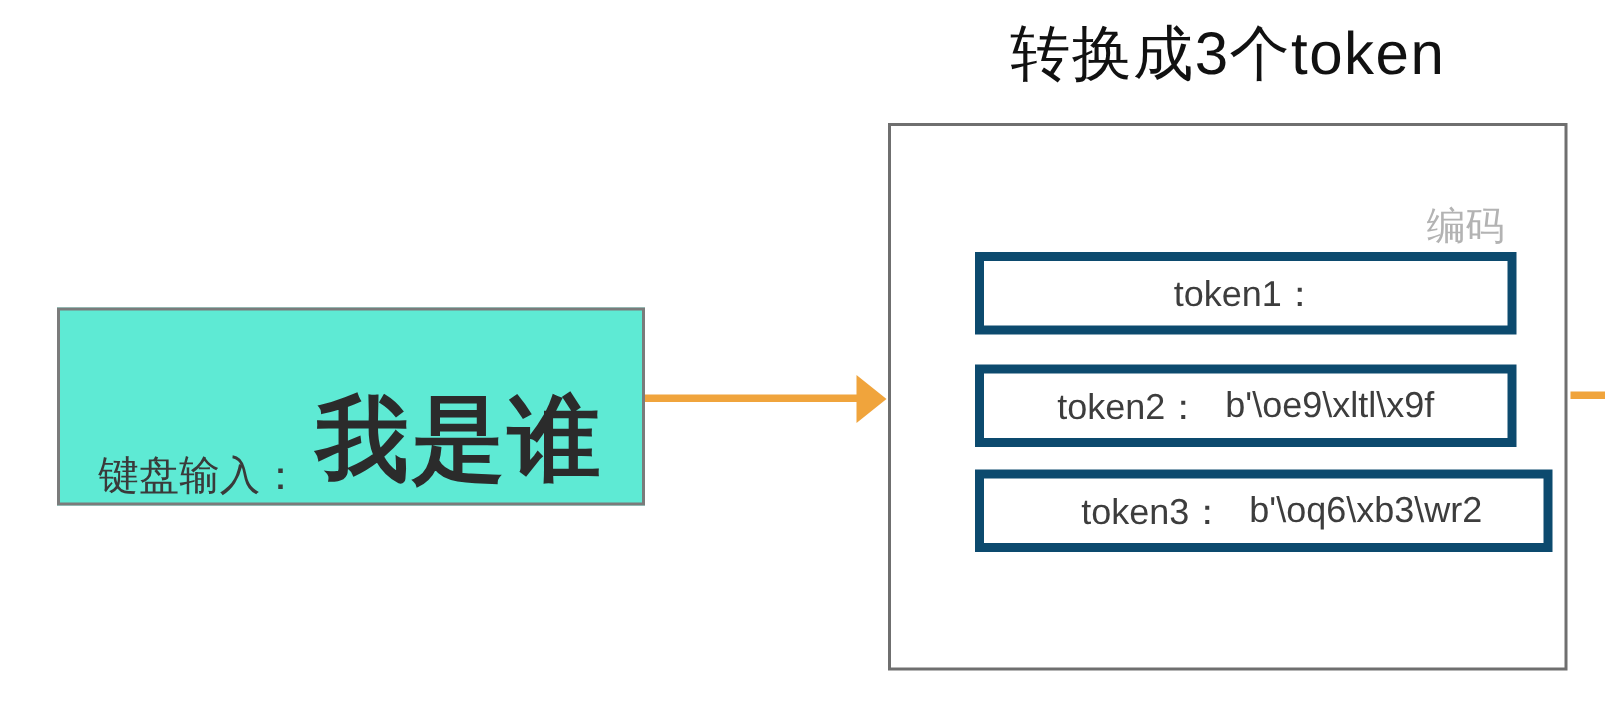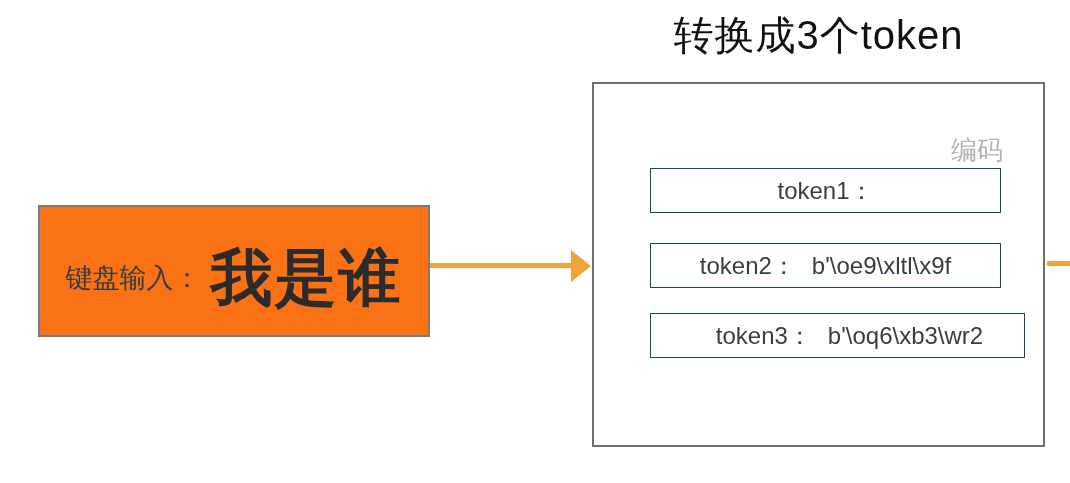--- a/index.html
+++ b/index.html
@@ -22,23 +22,23 @@
     letter-spacing: 1px;
     white-space: nowrap;
   }
 
   
   .input-box {
     position: absolute;
     left: 38px; top: 205px;
     width: 388px; height: 114px;
     border: 2px solid #7b7b7b;
-    background: #f97316;
+    background: #5eead4;
     display: flex;
-    align-items: center;
+    align-items: flex-end;
     justify-content: center;
     padding-top: 14px;
     box-sizing: content-box;
     gap: 10px;
   }
   .input-label {
     font-size: 27px;
     color: #3a3a3a;
     white-space: nowrap;
   }
@@ -83,21 +83,21 @@
     color: #b3b3b3;
     white-space: nowrap;
     font-family: Liberation Mono, monospace;
   }
 
   
   .token-row {
     position: absolute;
     left: 650px;
     width: 349px; height: 43px;
-    border: 1px solid #0c4a6e;
+    border: 6px solid #0c4a6e;
     background: #ffffff;
     display: flex;
     align-items: center;
     justify-content: center;
     gap: 16px;
     font-size: 24px;
     color: #3d3d3d;
     white-space: nowrap;
   }
   .token-row.r1 { top: 168px; }

